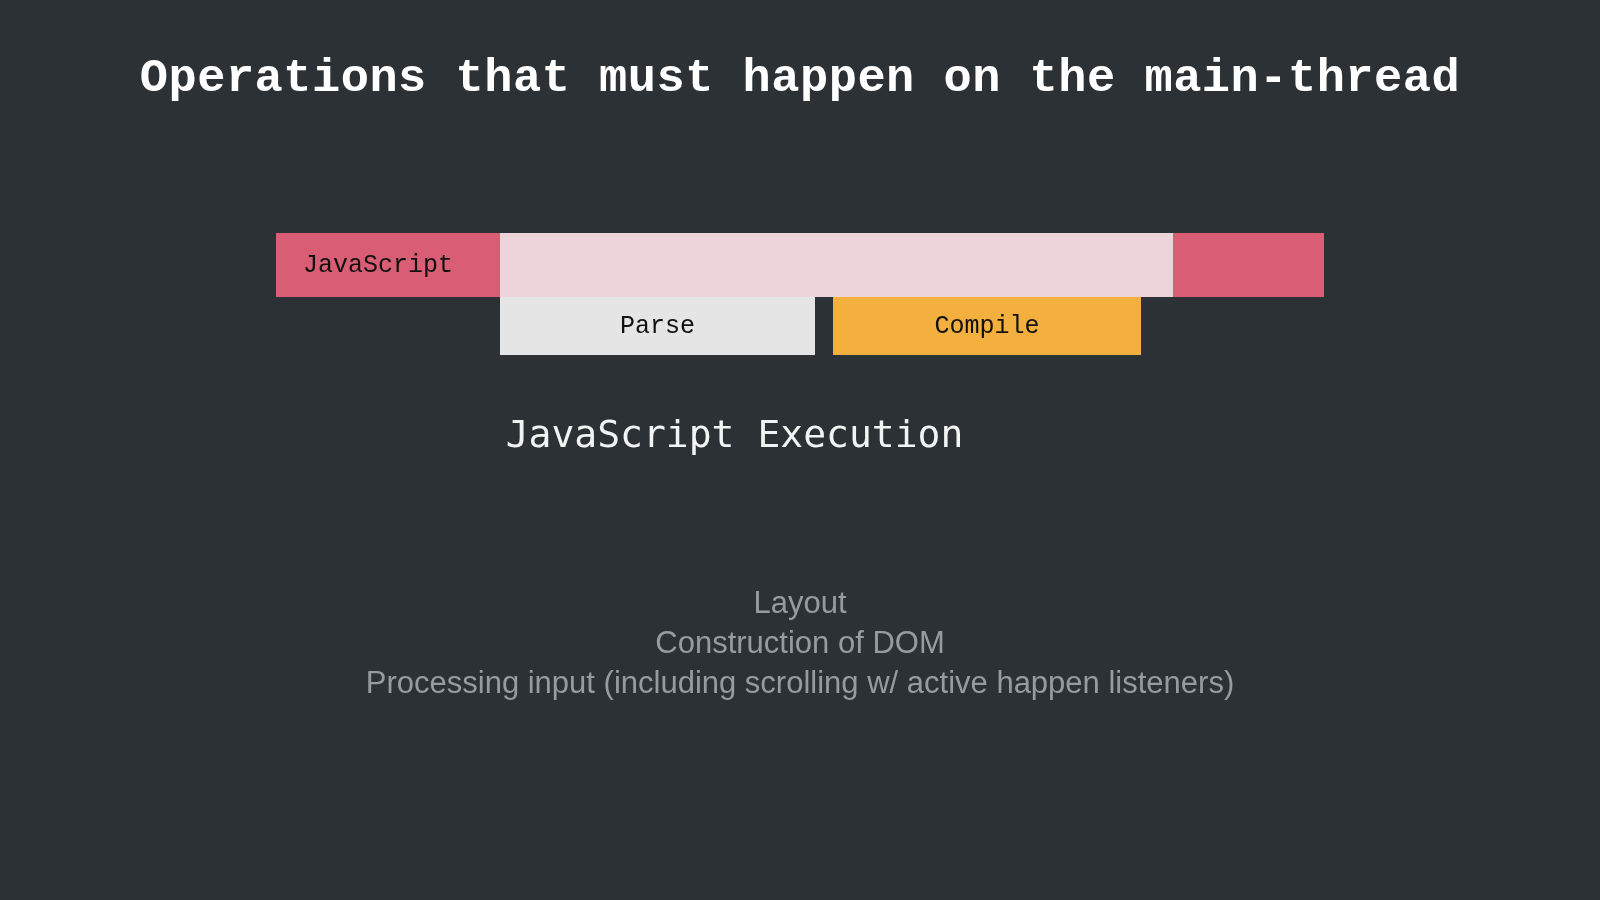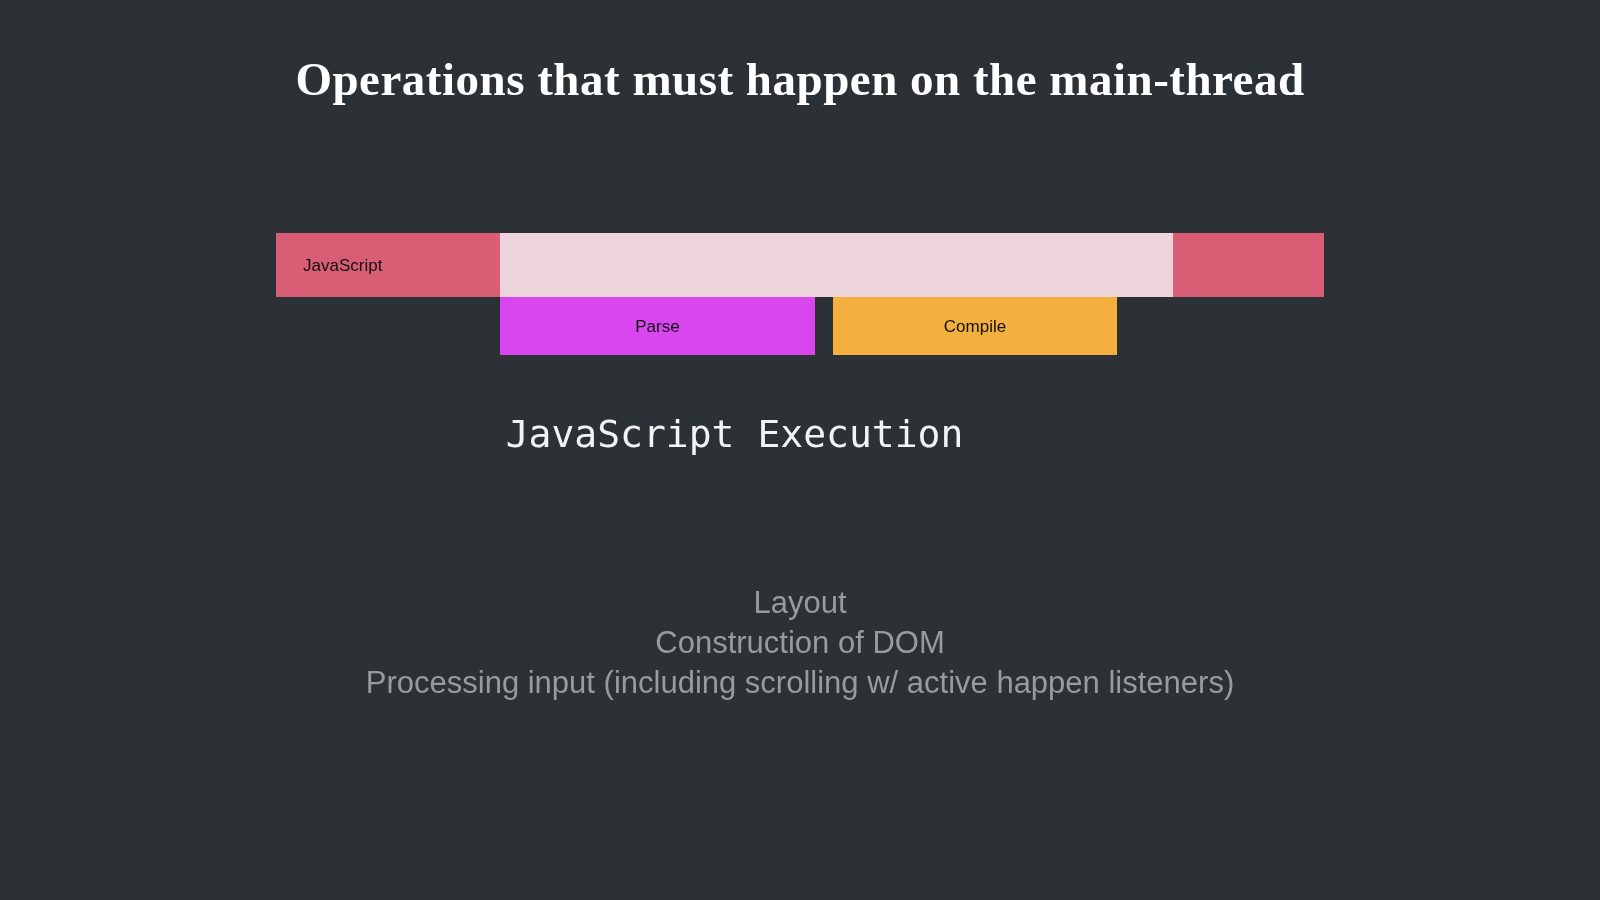--- a/index.html
+++ b/index.html
@@ -20,21 +20,21 @@
     height: 900px;
   }
 
   
   .title {
     position: absolute;
     left: 0;
     top: 52px;
     width: 1600px;
     text-align: center;
-    font-family: Liberation Serif, serif;
+    font-family: Liberation Mono, monospace;
     font-size: 47px;
     font-weight: 700;
     letter-spacing: 0.5px;
     color: #ffffff;
     white-space: nowrap;
   }
 
   
   .diagram {
     position: absolute;
@@ -54,22 +54,22 @@
   .seg {
     position: absolute;
     top: 0;
     height: 100%;
     display: flex;
     align-items: center;
     box-sizing: border-box;
   }
   .seg-label {
     color: #111111;
-    font-size: 17px;
-    font-family: Liberation Sans, sans-serif;
+    font-size: 25px;
+    font-family: Liberation Mono, monospace;
     line-height: 1;
     white-space: nowrap;
     text-align: right;
   }
 
   
   .seg-js {
     left: 0px;
     width: 224px;
     background: #d95d74;
@@ -84,26 +84,26 @@
   .seg-js-tail {
     left: 897px;
     width: 151px;
     background: #d95d74;
   }
 
   
   .seg-parse {
     left: 224px;
     width: 315px;
-    background: #d946ef;
+    background: #e5e5e5;
     justify-content: center;
   }
   .seg-compile {
     left: 557px;
-    width: 284px;
+    width: 308px;
     background: #f4b03f;
     justify-content: center;
   }
 
   
   .caption {
     position: absolute;
     left: 0;
     top: 412px;
     width: 1469px;

